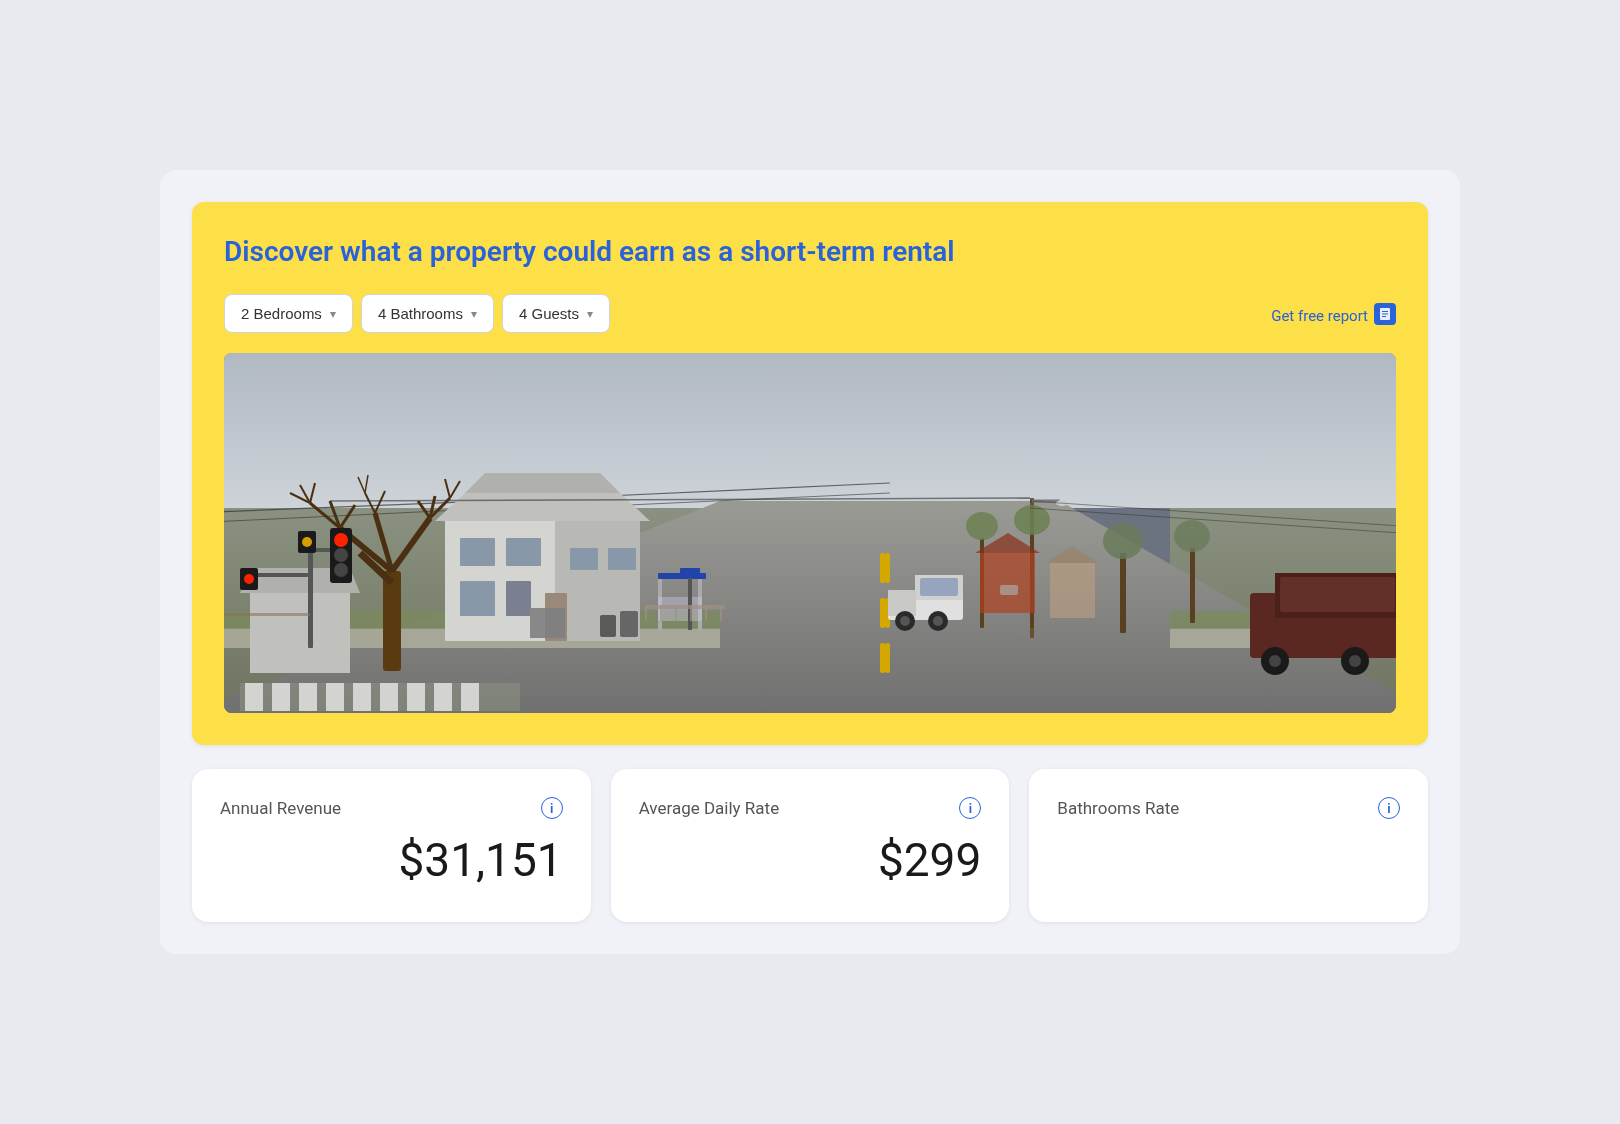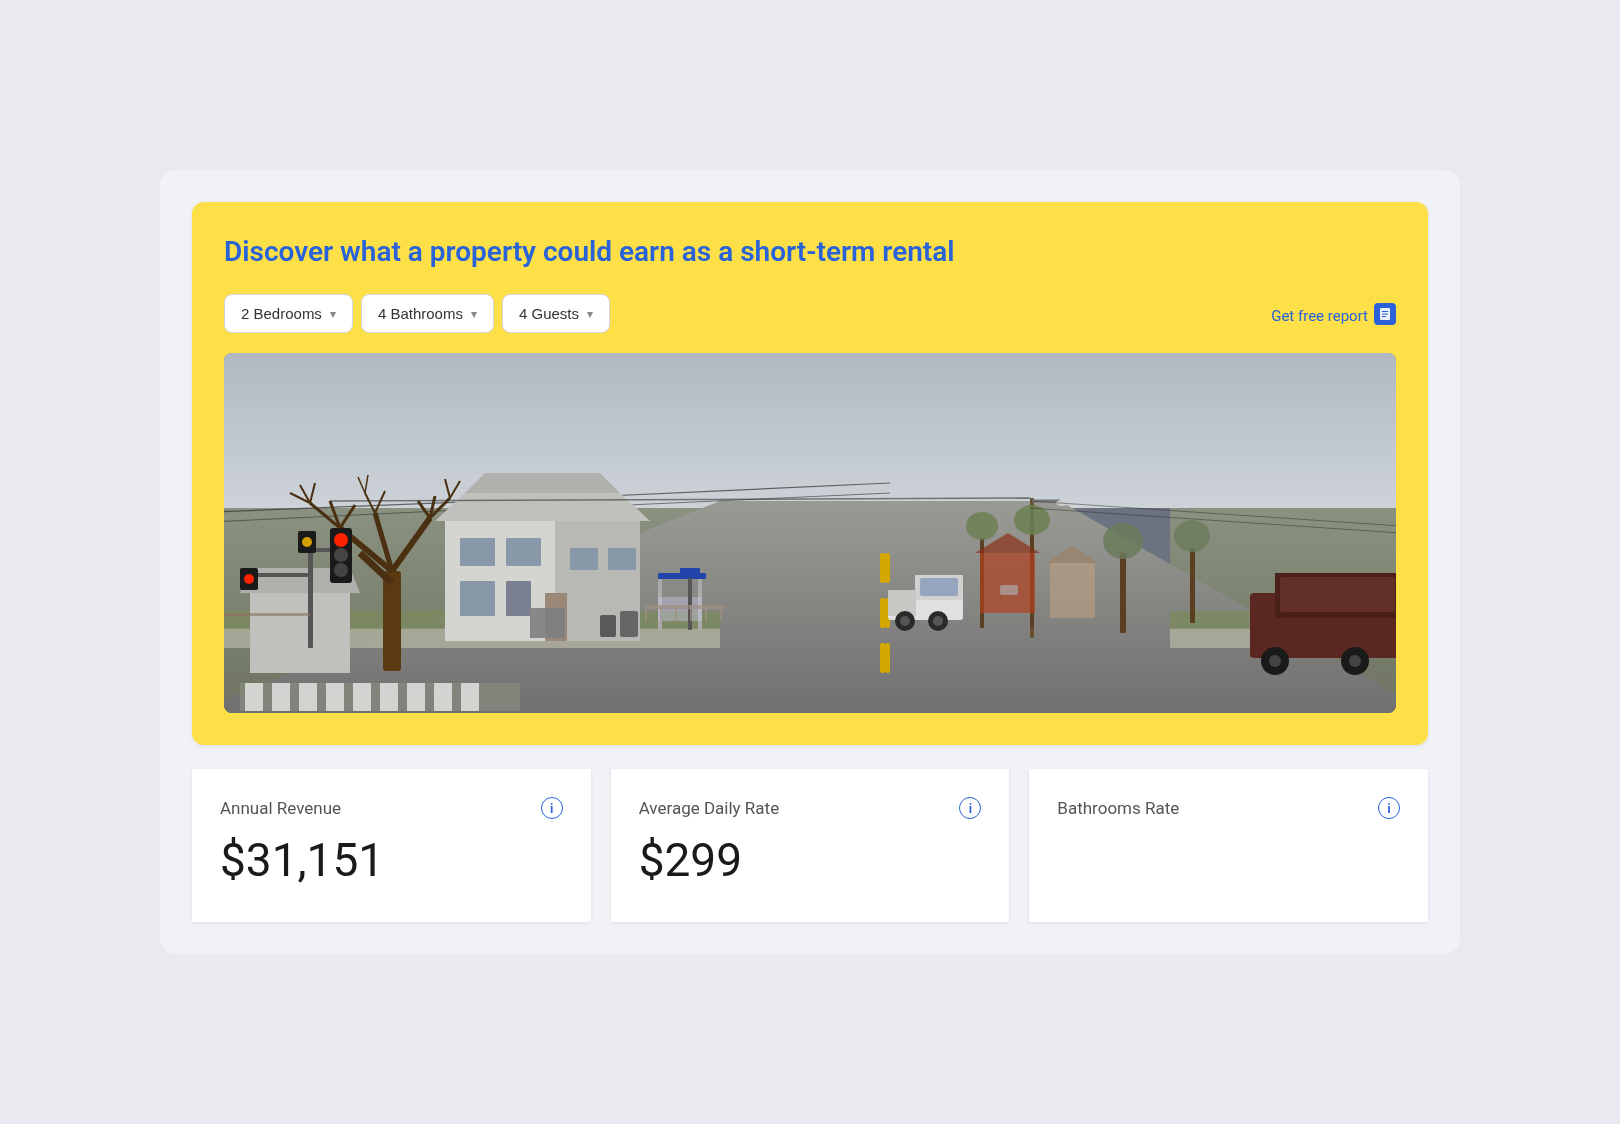--- a/index.html
+++ b/index.html
@@ -128,23 +128,24 @@
 
     
     .stats-row {
       display: grid;
       grid-template-columns: 1fr 1fr 1fr;
       gap: 20px;
     }
 
     .stat-card {
       background: #ffffff;
-      border-radius: 0;
+      border-radius: 16px;
       padding: 28px 28px 36px 28px;
       box-shadow: 0 1px 4px rgba(0,0,0,0.08);
+      text-align: right;
     }
 
     .stat-header {
       display: flex;
       align-items: center;
       justify-content: space-between;
       margin-bottom: 16px;
     }
 
     .stat-label {

